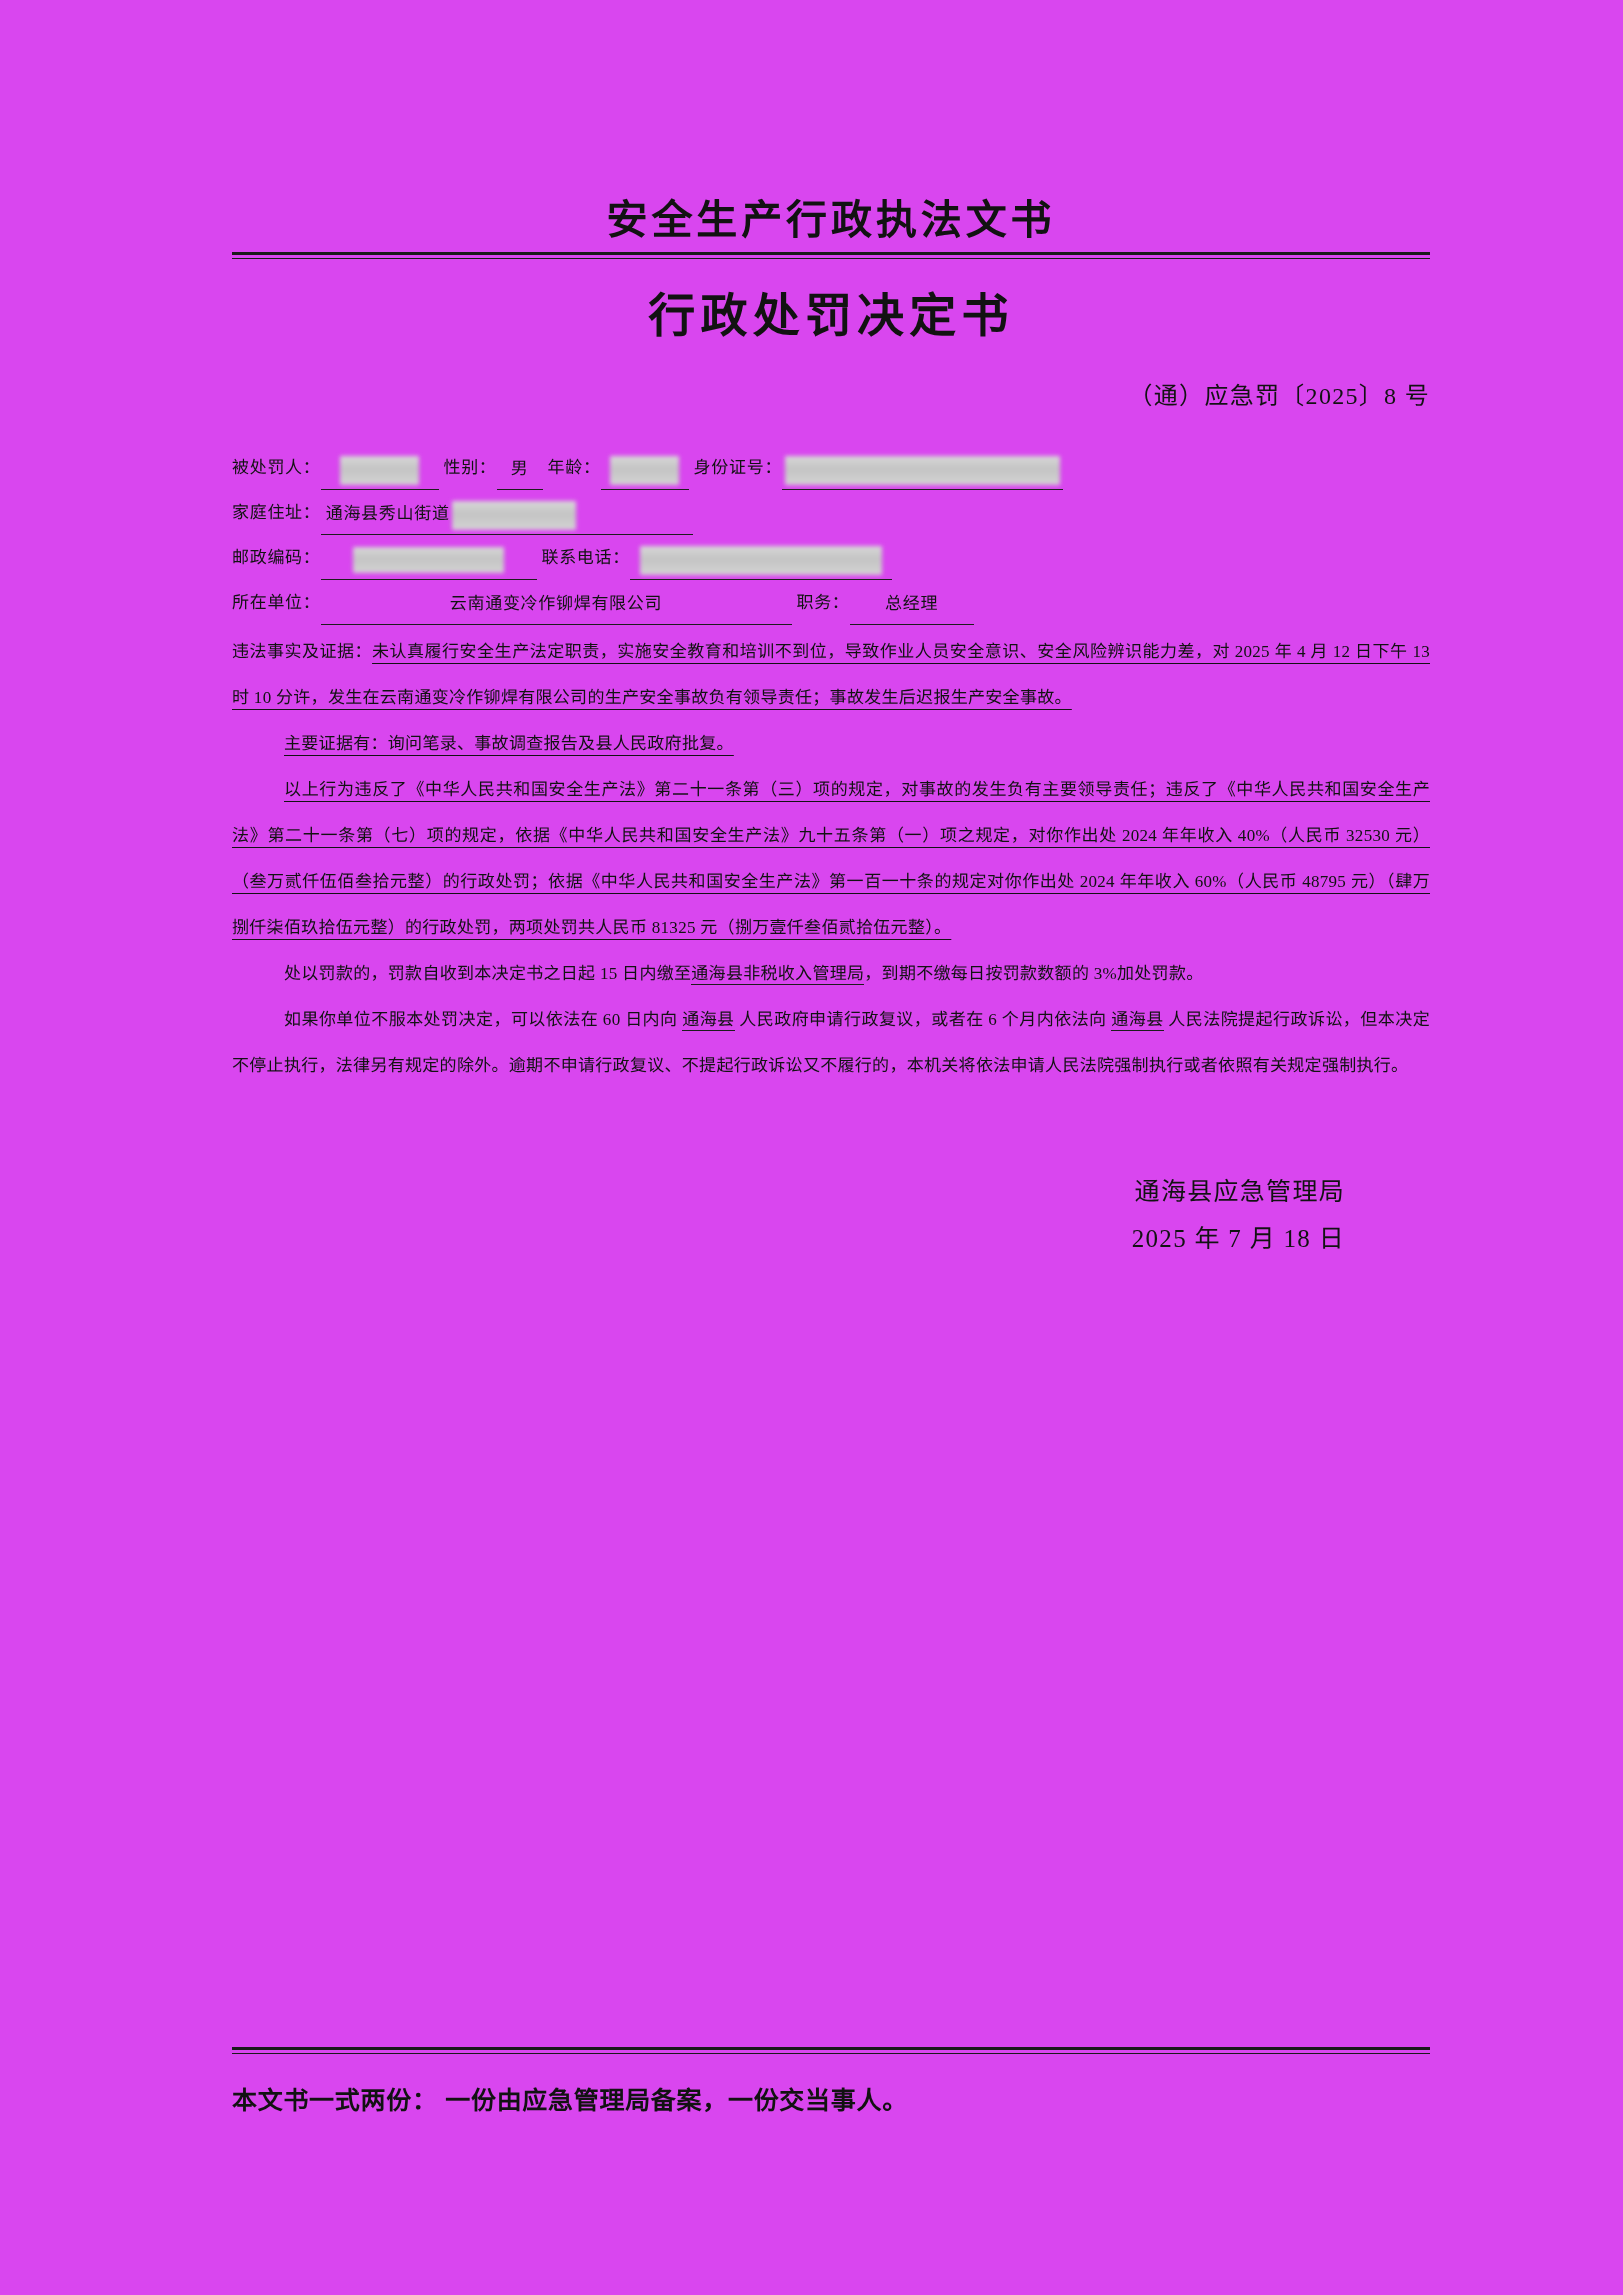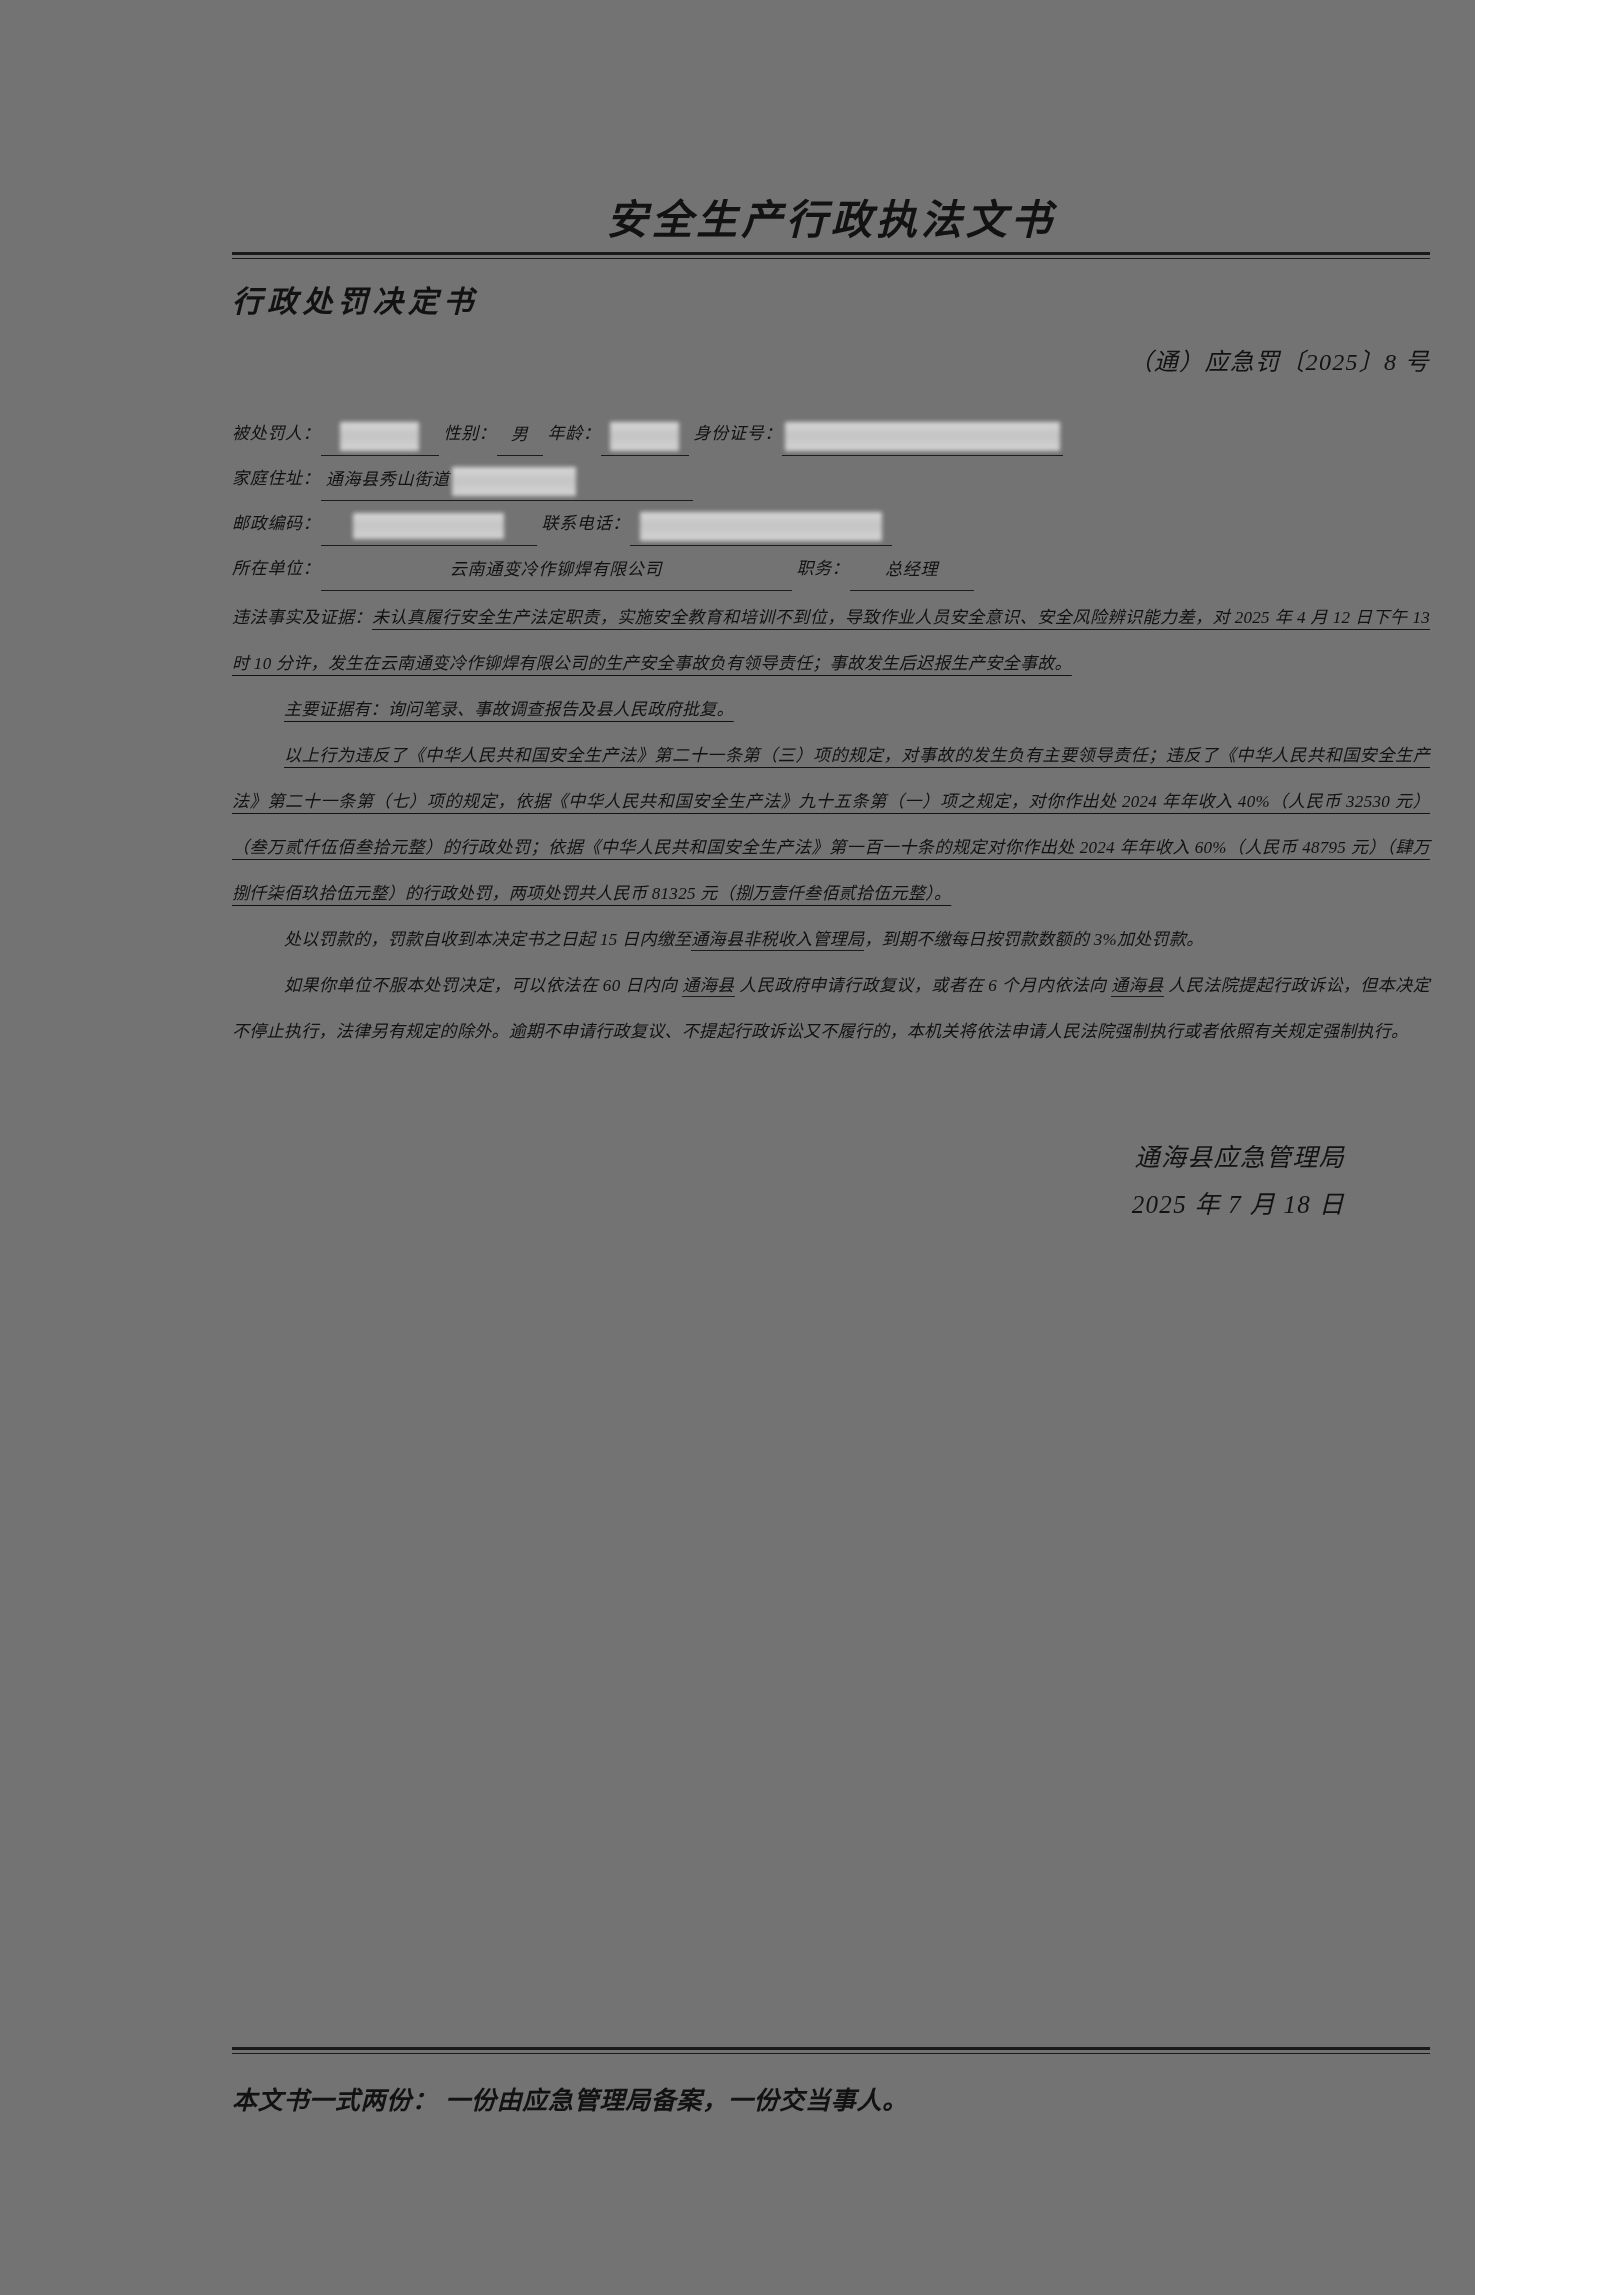--- a/index.html
+++ b/index.html
@@ -11,24 +11,23 @@
     width: 1623px;
     height: 2295px;
     font-family: "Liberation Serif", "DejaVu Serif", serif;
     color: #121212;
     position: relative;
     overflow: hidden;
   }
   .page {
     position: absolute;
     left: 0; top: 0;
-    width: 1475px;
+    width: 1623px;
     height: 2295px;
-    background: #737373;
-    font-style: italic;
+    background: #d946ef;
   }
   .content {
     position: absolute;
     left: 232px;
     top: 196px;
     width: 1198px;
   }
 
   
   .doc-head {
@@ -44,25 +43,26 @@
     font-weight: bold;
   }
   .rule-double {
     border-top: 3.9px solid #1a1a1a;
     border-bottom: 1.3px solid #1a1a1a;
     height: 3.3px;
     margin: 0 0 18.3px 0;
     width: 100%;
   }
   .doc-subtitle {
-    font-size: 30px;
-    font-weight: bold;
+    font-size: 47px;
+    font-weight: bold;
+    text-align: center;
     letter-spacing: 5.2px;
     font-family: "Liberation Sans", sans-serif;
-    margin-bottom: 21px;
+    margin-bottom: 30px;
   }
   .doc-number {
     text-align: right;
     font-size: 24px;
     letter-spacing: 1.3px;
     margin-bottom: 34px;
     font-family: "Liberation Serif", serif;
   }
 
   

